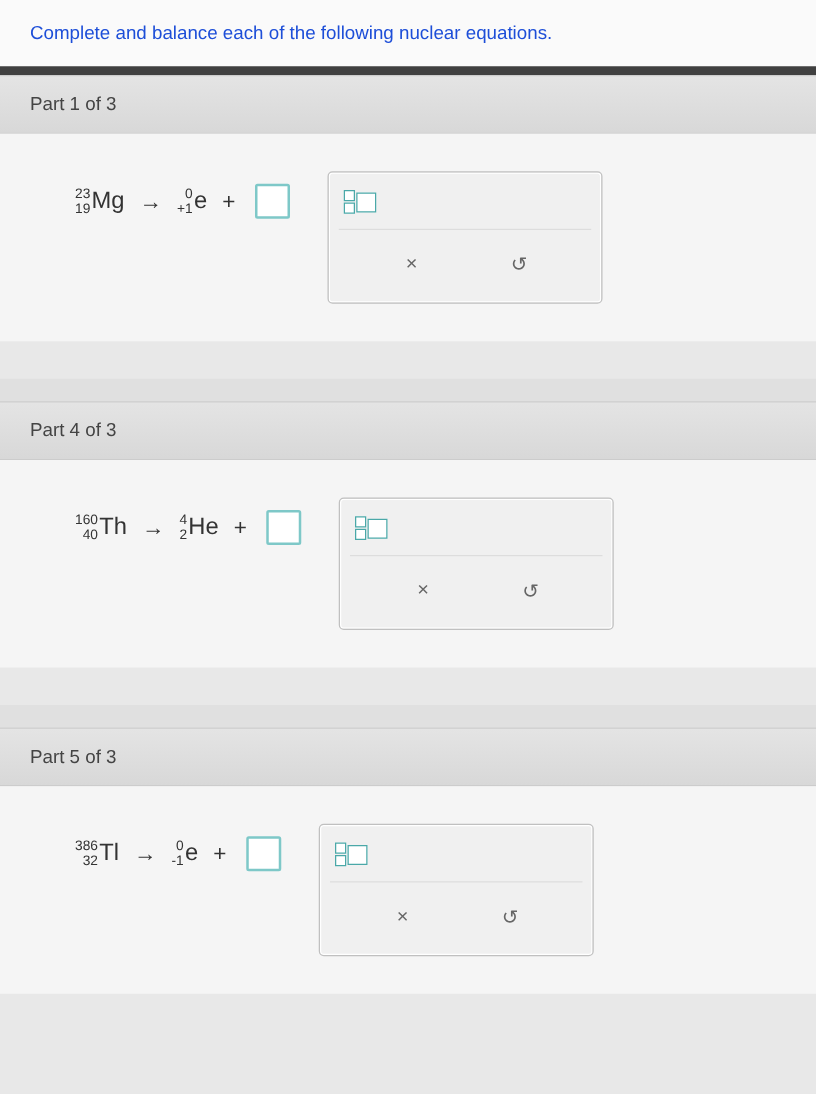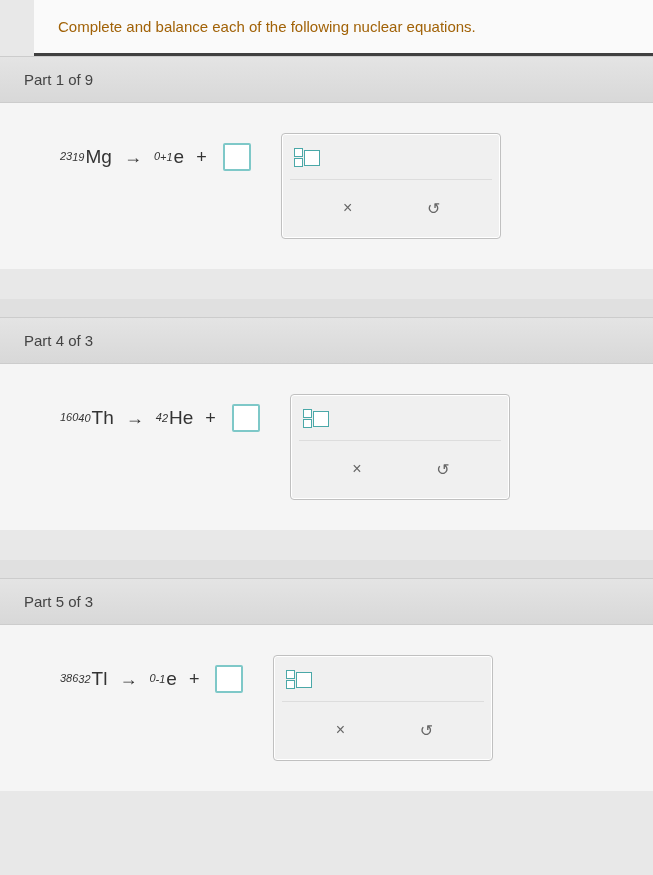--- a/index.html
+++ b/index.html
@@ -7,23 +7,22 @@
       font-family: Arial, sans-serif;
       background: #e8e8e8;
       width: 653px;
       height: 875px;
       overflow: hidden;
     }
     .header-instruction {
       background: #fafafa;
       padding: 18px 24px;
       font-size: 15px;
-      color: #a16207;
-      border-bottom: 3px solid #404040;
-      margin-left: 34px;
+      color: #1d4ed8;
+      border-bottom: 7px solid #404040;
     }
     .part-container {
       margin-bottom: 30px;
     }
     .part-header {
       background: linear-gradient(to bottom, #e4e4e4, #d8d8d8);
       padding: 14px 24px;
       font-size: 15px;
       color: #444;
       border-top: 1px solid #ccc;
@@ -44,26 +43,25 @@
       color: #333;
       gap: 6px;
       padding-top: 10px;
     }
     .nuclide {
       display: inline-flex;
       align-items: center;
     }
     .scripts {
       display: inline-flex;
-      flex-direction: row;
-      align-items: center;
+      flex-direction: column;
+      align-items: flex-end;
       font-size: 11px;
       line-height: 1;
       margin-right: 1px;
-      font-style: italic;
     }
     .scripts .top { margin-bottom: 1px; }
     .element { font-size: 19px; }
     .arrow { margin: 0 6px; }
     .plus { margin: 0 6px; }
     .answer-box {
       width: 28px;
       height: 28px;
       border: 2px solid #7ec8c8;
       background: #fff;
@@ -124,21 +122,21 @@
       background: #e0e0e0;
       height: 18px;
     }
   </style>
 </head>
 <body>
 
 <div class="header-instruction">Complete and balance each of the following nuclear equations.</div>
 
 <div class="part-container">
-  <div class="part-header">Part 1 of 9</div>
+  <div class="part-header">Part 1 of 3</div>
   <div class="part-body">
     <div class="equation">
       <span class="nuclide">
         <span class="scripts">
           <span class="top">23</span>
           <span>19</span>
         </span>
         <span class="element">Mg</span>
       </span>
       <span class="arrow">→</span>

